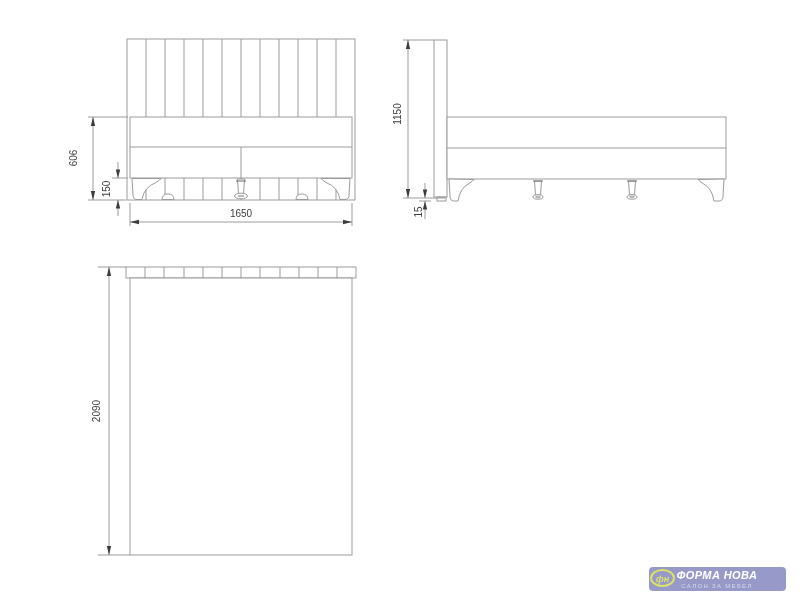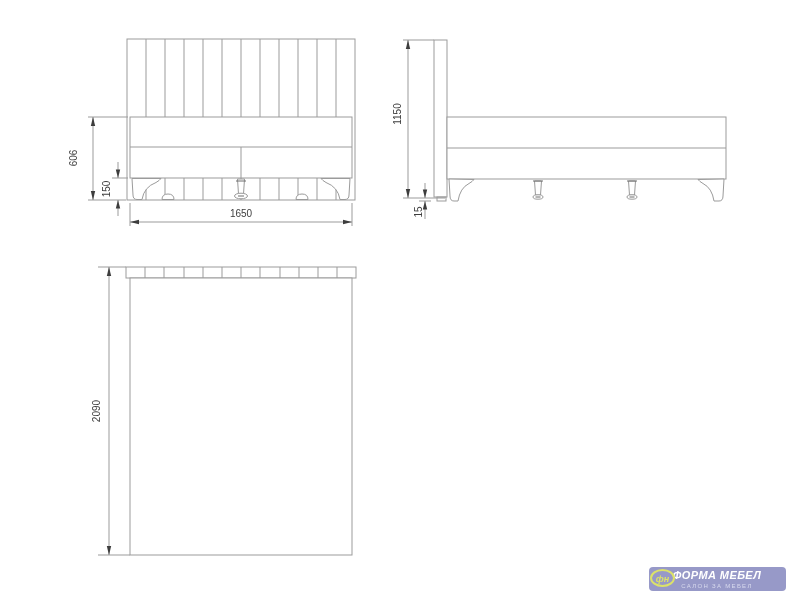--- a/index.html
+++ b/index.html
@@ -133,17 +133,17 @@
       </g>
     </g>
   </svg>
 
   <div class="logo">
     <svg width="28" height="22" viewBox="0 0 28 22">
       <ellipse class="oval" cx="13.5" cy="11" rx="11.5" ry="8"></ellipse>
       <text class="monotxt" x="13.5" y="11.8" text-anchor="middle" dominant-baseline="central">фн</text>
     </svg>
     <div class="logo-text">
-      <div class="logo-title">ФОРМА МЕБЕЛ</div>
+      <div class="logo-title">ФОРМА НОВА</div>
       <div class="logo-sub">САЛОН ЗА МЕБЕЛ</div>
     </div>
   </div>
 </div>
 
 </body></html>

